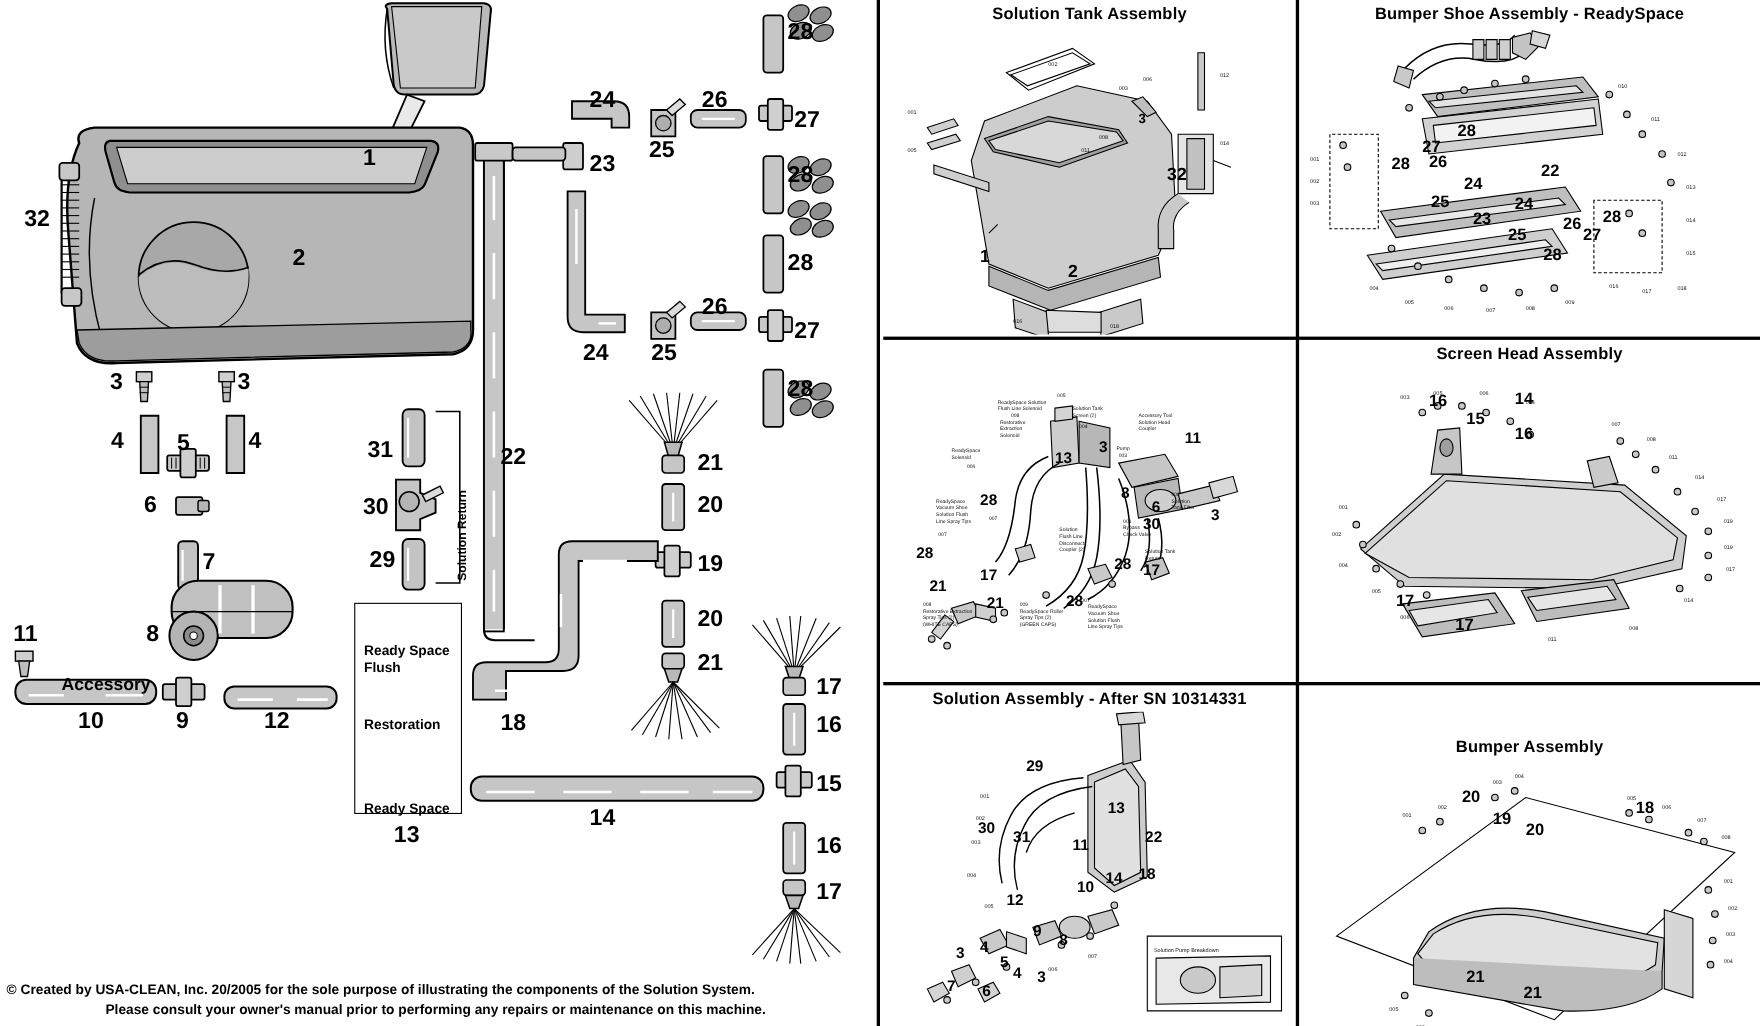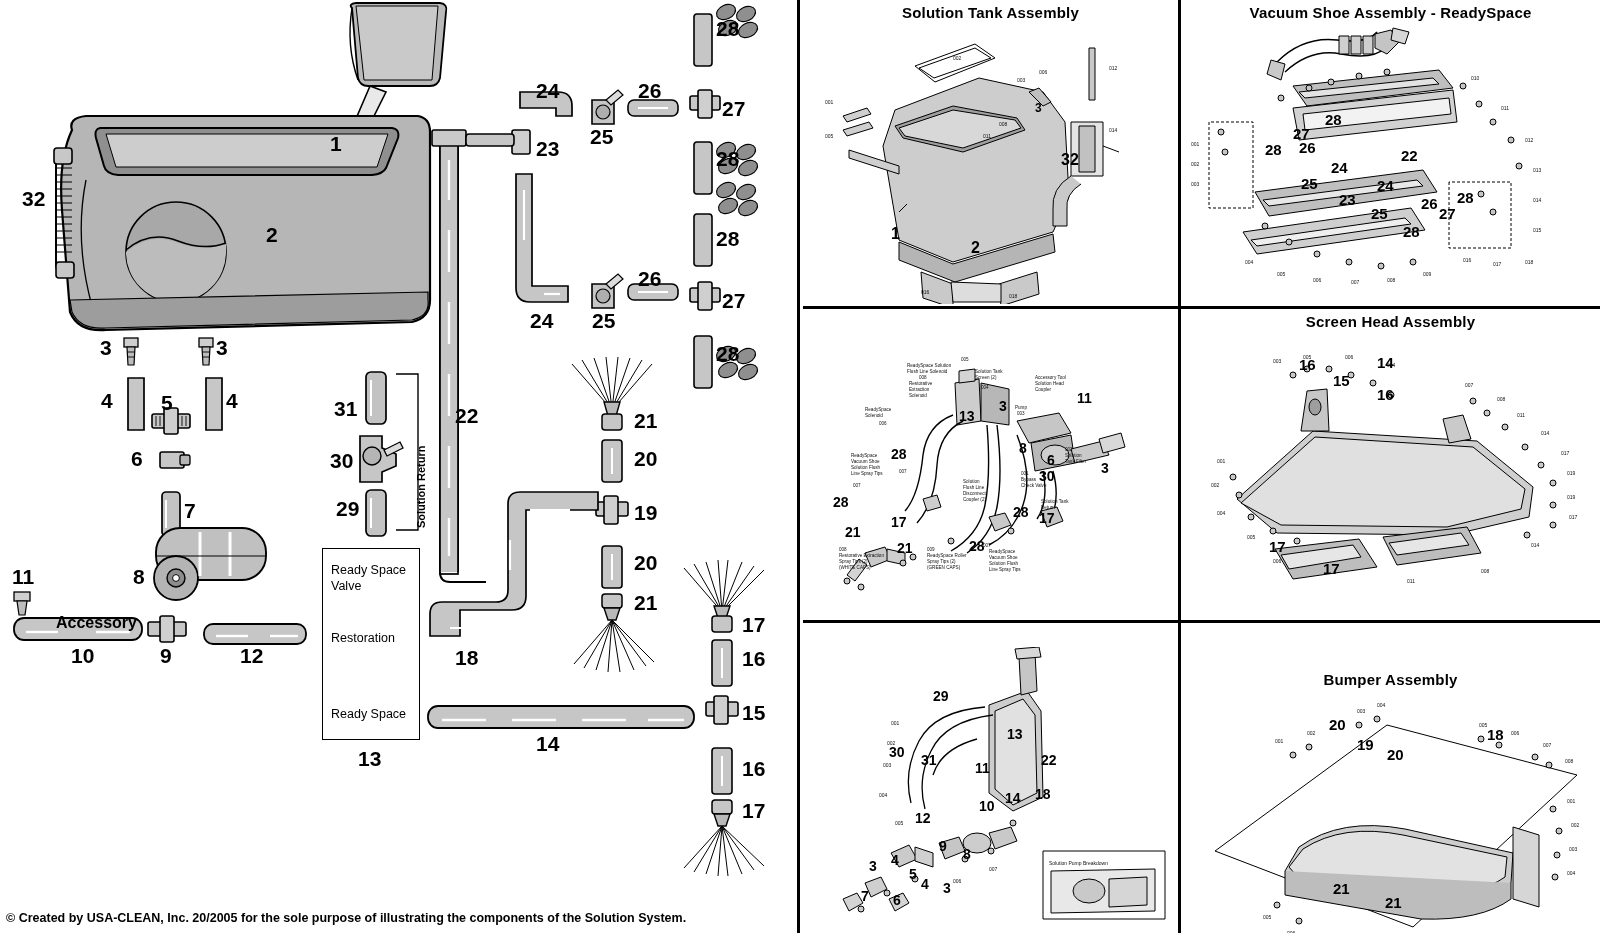--- a/index.html
+++ b/index.html
@@ -42,21 +42,21 @@
   }
   .legend {
     position:absolute; left:6px; bottom:6px; width:780px;
     font-size:12.5px; font-weight:bold; line-height:1.45;
   }
   .legend .l2 { text-align:center; }
   .box13 {
     position:absolute; border:1.6px solid #000; background:#fff;
   }
   .box13 div {
-    position:absolute; font-size:12.5px; font-weight:normal;
+    position:absolute; font-size:12.5px; font-weight:bold;margin-top:21px;
   }
   svg { display:block; }
   .blk { fill:none; stroke:#000; }
 </style>
 </head>
 <body>
 
 <div id="root">
 
   <div id="left-panel">
@@ -346,21 +346,21 @@
           <line x1="442" y1="720" x2="486" y2="720"></line>
             <line x1="512" y1="720" x2="556" y2="720"></line>
           <line x1="582" y1="720" x2="626" y2="720"></line>
             <line x1="648" y1="720" x2="684" y2="720"></line>
         </g>
       </g>
     </svg>
 
     <div class="box13" style="left:322px;top:548px;width:98px;height:192px;">
       <div style="left:8px;top:14px;">Ready Space</div>
-      <div style="left:8px;top:30px;">Valve</div>
+      <div style="left:8px;top:30px;">Flush</div>
       <div style="left:8px;top:82px;">Restoration</div>
       <div style="left:8px;top:158px;">Ready Space</div>
     </div>
 
     <div class="lbl-rot" style="left:415px;top:528px;">Solution Return</div>
 
     <div style="position:absolute;left:56px;top:614px;font-size:16px;font-weight:bold;">Accessory</div>
 
     <div class="num" style="left:330px;top:133px;">1</div>
     <div class="num" style="left:266px;top:224px;">2</div>
@@ -404,20 +404,21 @@
     <div class="num" style="left:716px;top:343px;">28</div>
     <div class="num" style="left:716px;top:370px;opacity:0;">28</div>
     <div class="num" style="left:336px;top:498px;">29</div>
     <div class="num" style="left:330px;top:450px;">30</div>
     <div class="num" style="left:334px;top:398px;">31</div>
     <div class="num" style="left:22px;top:188px;">32</div>
     <div class="num" style="left:358px;top:748px;">13</div>
 
     <div class="legend">
       <div>© Created by USA-CLEAN, Inc. 20/2005 for the sole purpose of illustrating the components of the Solution System.</div>
+      <div class="l2">Please consult your owner's manual prior to performing any repairs or maintenance on this machine.</div>
     </div>
   </div>
 
   <div id="right-panel">
 
     <div class="vdiv" style="left:375px;top:0;height:933px;"></div>
     <div class="hdiv" style="left:0;top:306px;width:797px;"></div>
     <div class="hdiv" style="left:0;top:620px;width:797px;"></div>
 
     <div class="rcell" style="left:0;top:0;width:375px;height:370px;">
@@ -464,21 +465,21 @@
           <text x="206" y="272">018</text>
         </g>
       </svg>
       <div class="num sm" style="left:88px;top:226px;font-size:16px;">1</div>
       <div class="num sm" style="left:168px;top:240px;font-size:16px;">2</div>
       <div class="num sm" style="left:232px;top:102px;font-size:12px;">3</div>
       <div class="num sm" style="left:258px;top:152px;font-size:16px;">32</div>
     </div>
 
     <div class="rcell" style="left:378px;top:0;width:419px;height:306px;">
-      <div class="cell-title">Vacuum Shoe Assembly - ReadySpace</div>
+      <div class="cell-title">Bumper Shoe Assembly - ReadySpace</div>
       <svg width="419" height="278" viewBox="0 0 419 278" style="position:absolute;left:0;top:26px;">
         <g class="blk" stroke-width="1">
 
           <path d="M96 36 q26 -26 60 -22 q30 4 40 -8" fill="none" stroke-width="1.4"></path>
           <path d="M104 46 q26 -24 56 -18 q32 6 44 -6" fill="none" stroke-width="1.4"></path>
           <g>
             <path d="M158 10 l10 0 l0 18 l-10 0 Z" fill="#cfcfcf"></path>
             <path d="M170 10 l10 0 l0 18 l-10 0 Z" fill="#cfcfcf"></path>
             <path d="M182 10 l10 0 l0 18 l-10 0 Z" fill="#cfcfcf"></path>
             <path d="M194 8 l16 -4 l8 12 l-12 12 l-12 -6 Z" fill="#c4c4c4"></path>
@@ -732,20 +733,21 @@
       </svg>
       <div class="num sm" style="left:196px;top:46px;font-size:15px;">14</div>
       <div class="num sm" style="left:152px;top:64px;font-size:15px;">15</div>
       <div class="num sm" style="left:118px;top:48px;font-size:15px;">16</div>
       <div class="num sm" style="left:196px;top:78px;font-size:15px;">16</div>
       <div class="num sm" style="left:88px;top:230px;font-size:15px;">17</div>
       <div class="num sm" style="left:142px;top:252px;font-size:15px;">17</div>
     </div>
 
     <div class="rcell" style="left:0;top:623px;width:375px;height:310px;">
+      <div class="cell-title">Solution Assembly - After SN 10314331</div>
       <svg width="375" height="282" viewBox="0 0 375 282" style="position:absolute;left:0;top:24px;">
         <g class="blk" stroke-width="1">
 
           <path d="M186 58 L224 44 L238 64 L240 150 L210 164 L186 146 Z" fill="#cdcdcd"></path>
           <path d="M192 64 L220 52 L232 68 L234 146 L210 158 L192 142 Z" fill="#e1e1e1"></path>
 
           <path d="M216 10 L232 6 L234 44 L218 48 Z" fill="#c6c6c6"></path>
           <path d="M212 2 L236 0 L238 10 L214 12 Z" fill="#d8d8d8"></path>
 
           <path d="M182 60 q-50 4 -66 34 q-16 30 -8 62" fill="none" stroke-width="1.3"></path>

